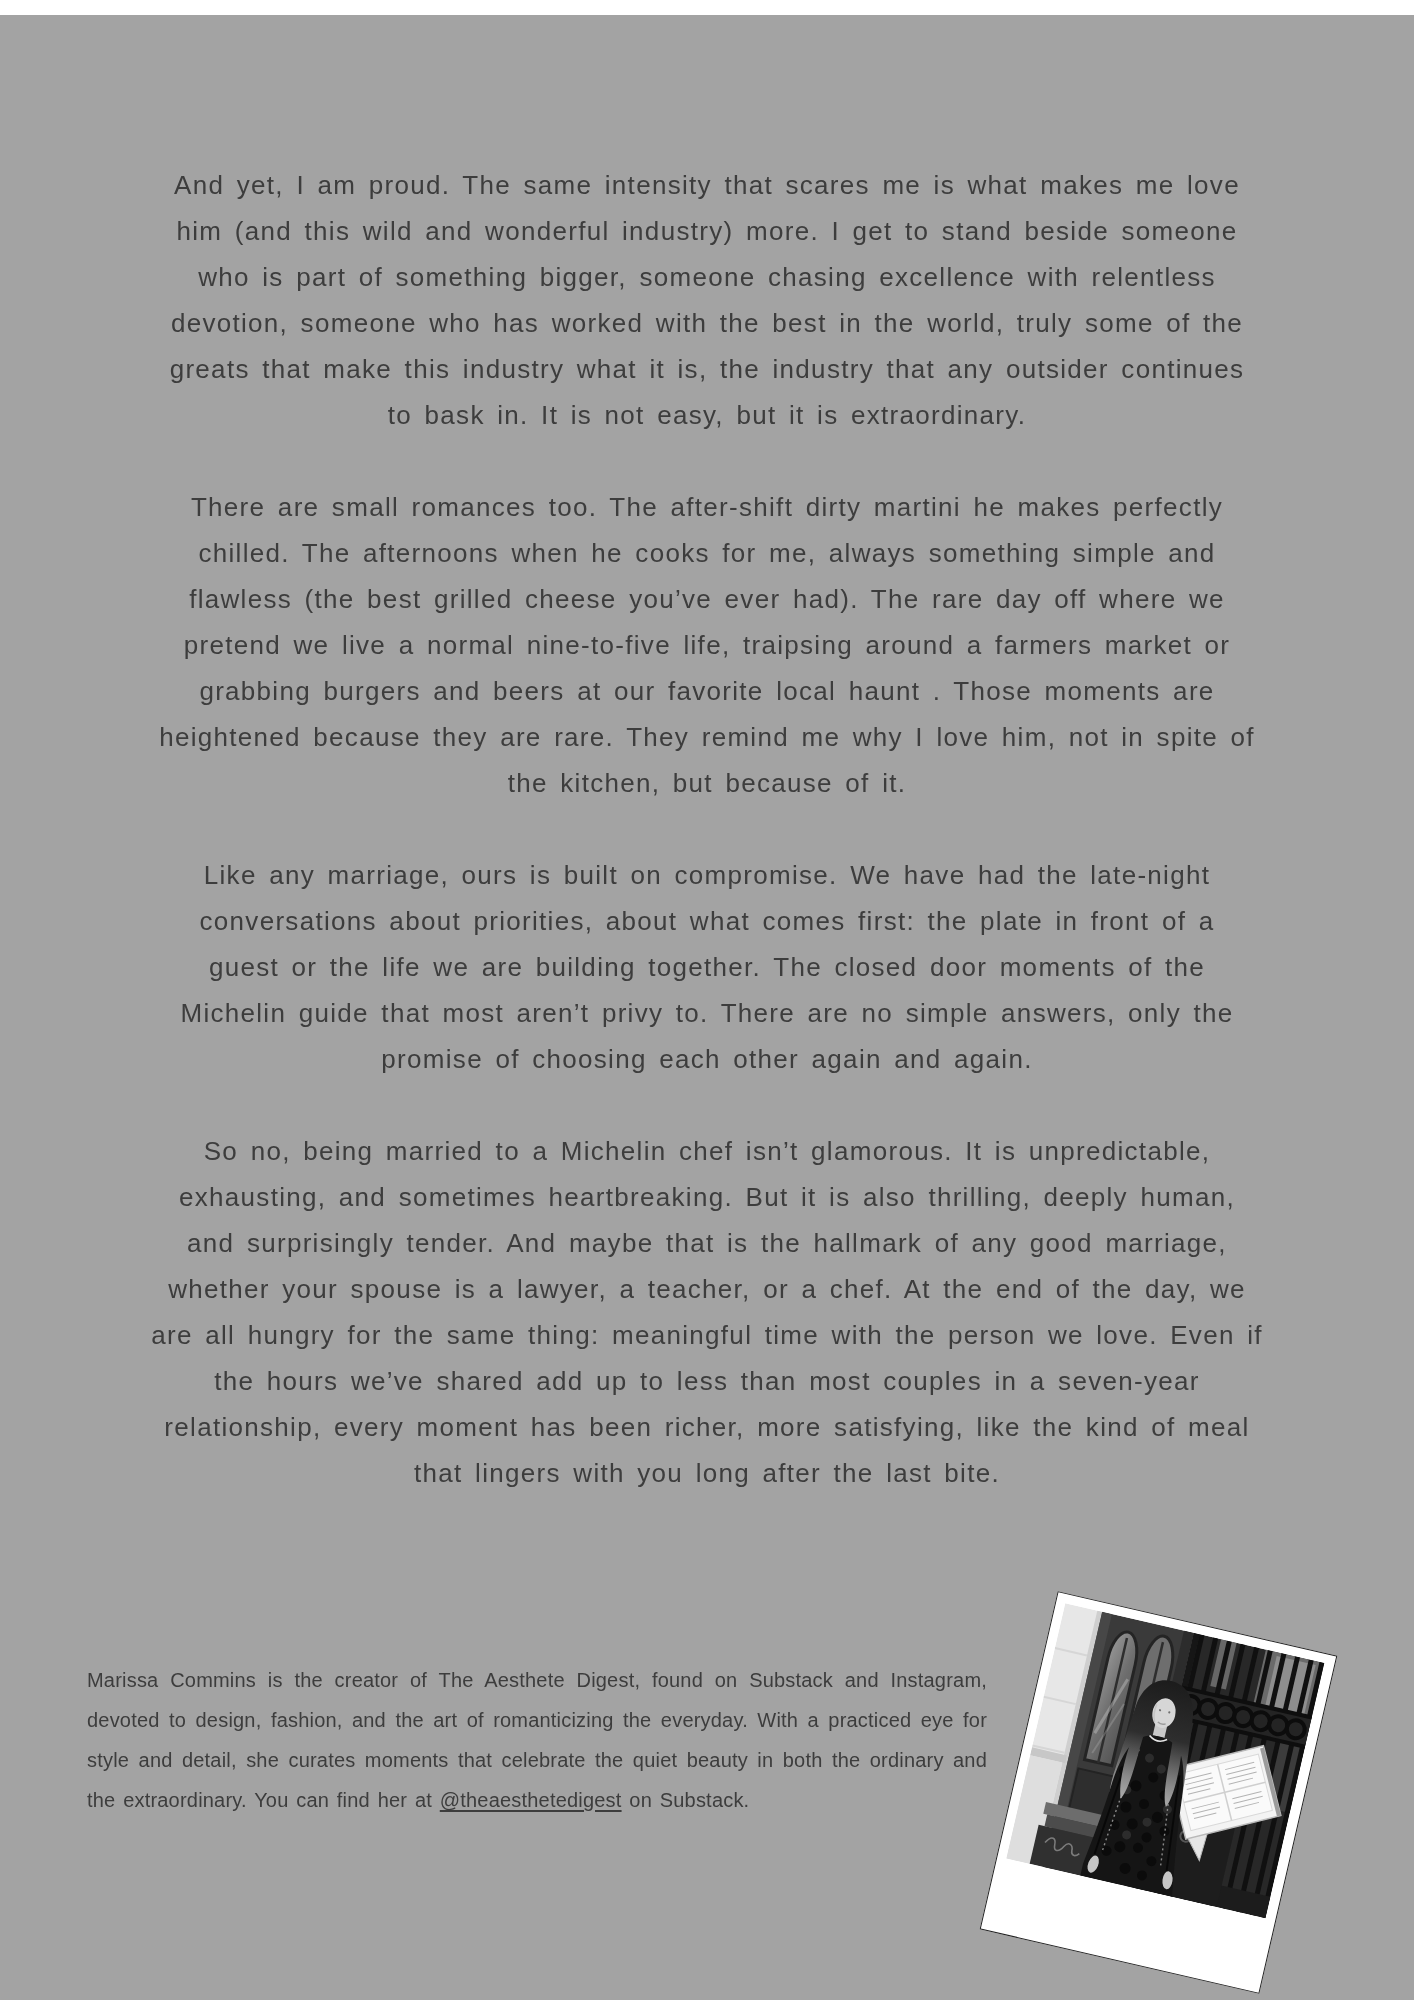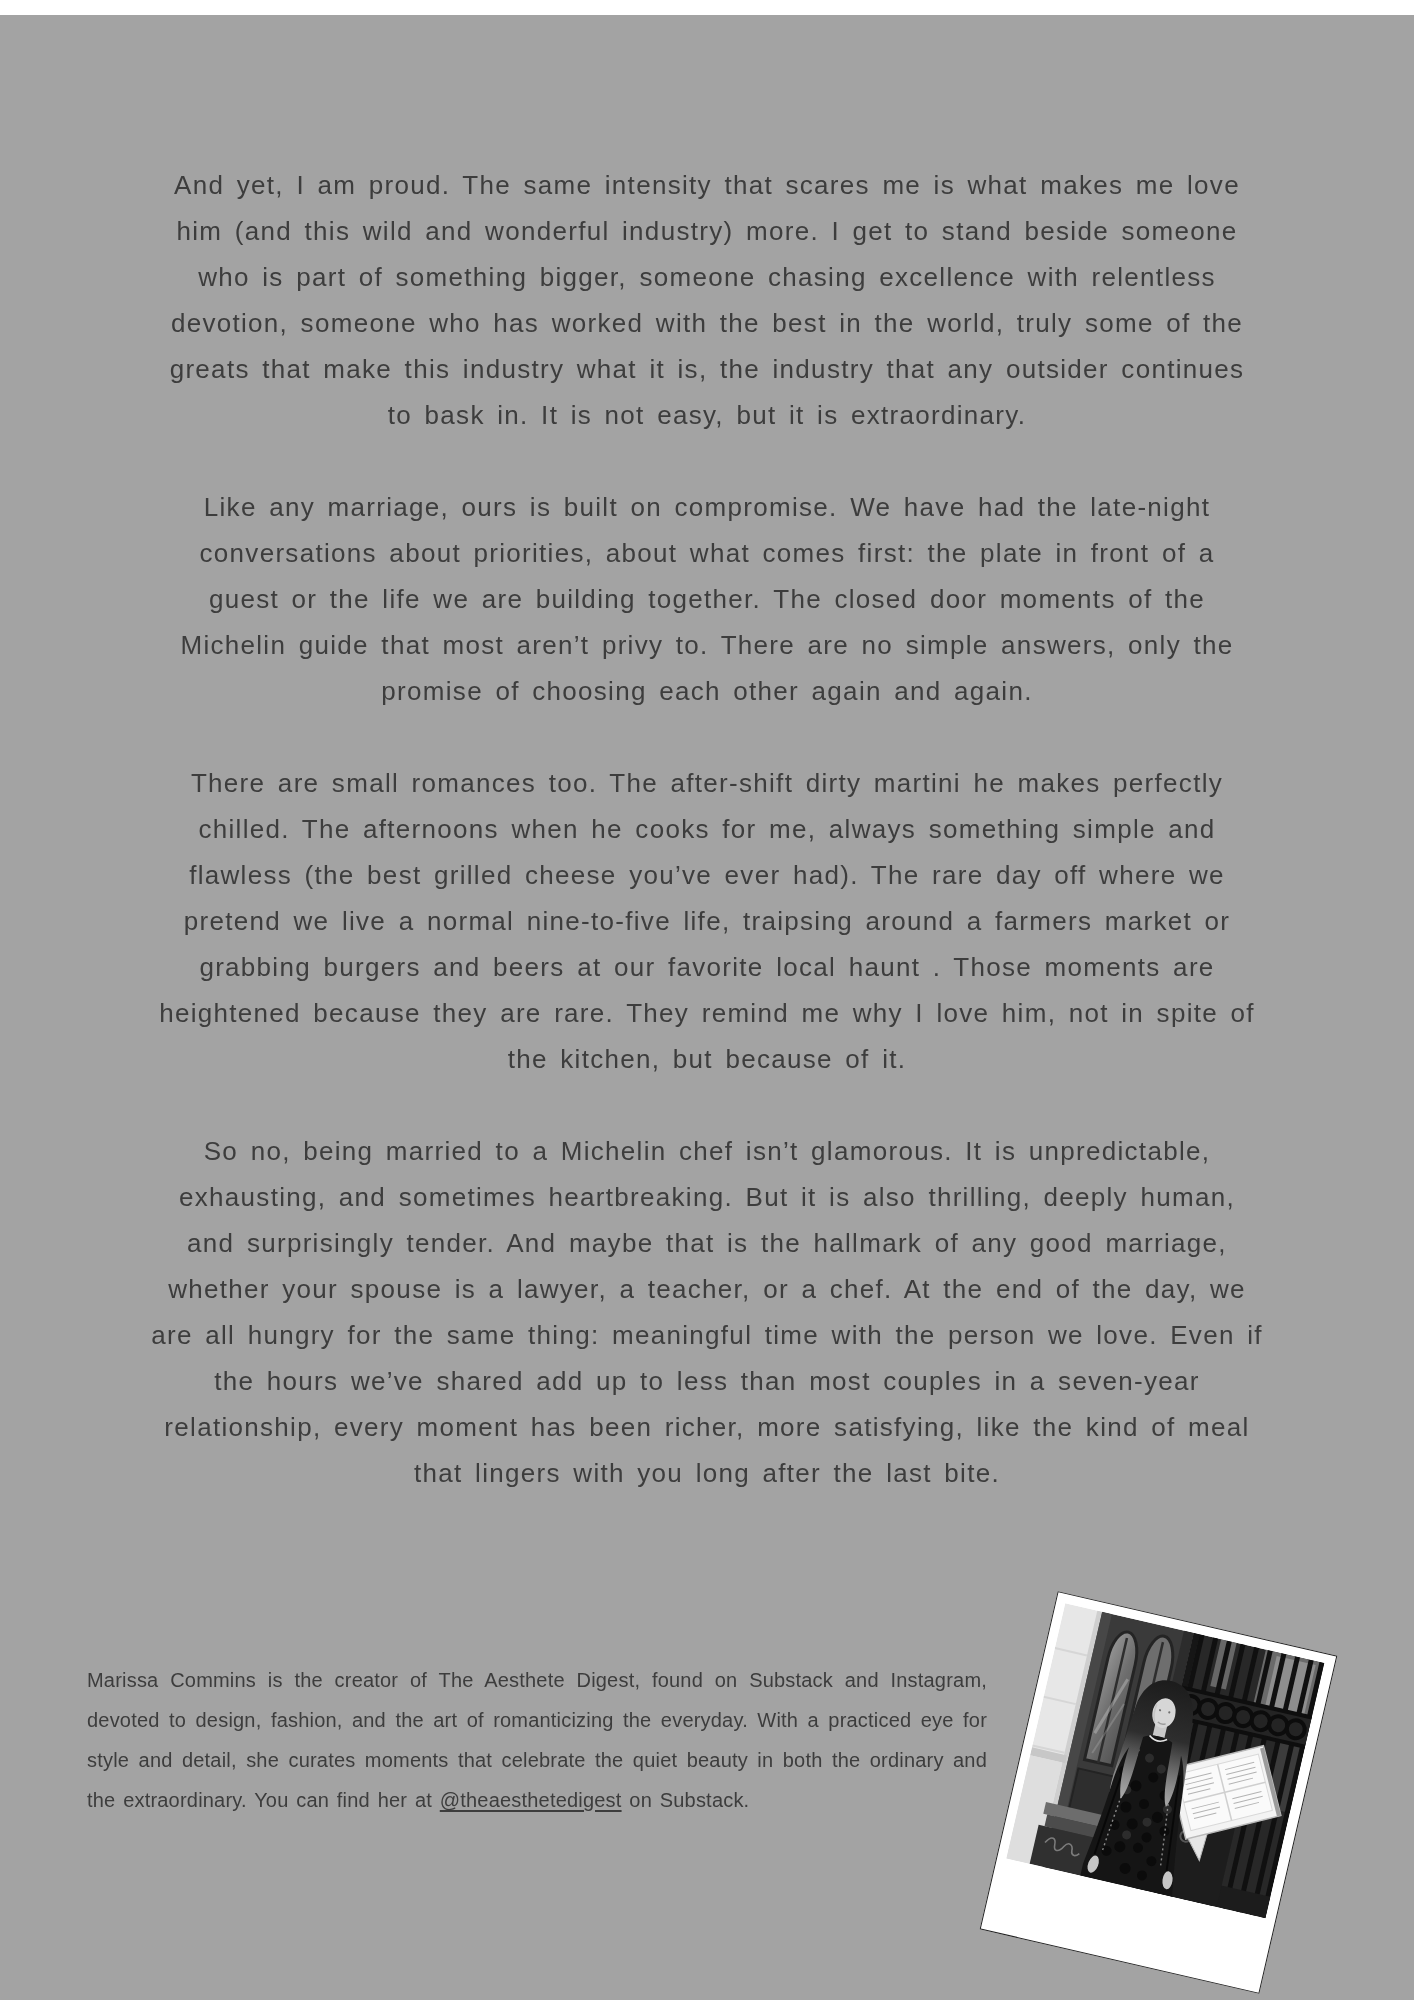--- a/index.html
+++ b/index.html
@@ -66,32 +66,32 @@
 
 <main class="page">
 
   <section class="article">
     <p>And yet, I am proud. The same intensity that scares me is what makes me love
 him (and this wild and wonderful industry) more. I get to stand beside someone
 who is part of something bigger, someone chasing excellence with relentless
 devotion, someone who has worked with the best in the world, truly some of the
 greats that make this industry what it is, the industry that any outsider continues
 to bask in. It is not easy, but it is extraordinary.</p>
-    <p>Like any marriage, ours is built on compromise. We have had the late-night
-conversations about priorities, about what comes first: the plate in front of a
-guest or the life we are building together. The closed door moments of the
-Michelin guide that most aren’t privy to. There are no simple answers, only the
-promise of choosing each other again and again.</p>
     <p>There are small romances too. The after-shift dirty martini he makes perfectly
 chilled. The afternoons when he cooks for me, always something simple and
 flawless (the best grilled cheese you’ve ever had). The rare day off where we
 pretend we live a normal nine-to-five life, traipsing around a farmers market or
 grabbing burgers and beers at our favorite local haunt . Those moments are
 heightened because they are rare. They remind me why I love him, not in spite of
 the kitchen, but because of it.</p>
+    <p>Like any marriage, ours is built on compromise. We have had the late-night
+conversations about priorities, about what comes first: the plate in front of a
+guest or the life we are building together. The closed door moments of the
+Michelin guide that most aren’t privy to. There are no simple answers, only the
+promise of choosing each other again and again.</p>
     <p>So no, being married to a Michelin chef isn’t glamorous. It is unpredictable,
 exhausting, and sometimes heartbreaking. But it is also thrilling, deeply human,
 and surprisingly tender. And maybe that is the hallmark of any good marriage,
 whether your spouse is a lawyer, a teacher, or a chef. At the end of the day, we
 are all hungry for the same thing: meaningful time with the person we love. Even if
 the hours we’ve shared add up to less than most couples in a seven-year
 relationship, every moment has been richer, more satisfying, like the kind of meal
 that lingers with you long after the last bite.</p>
   </section>
 

